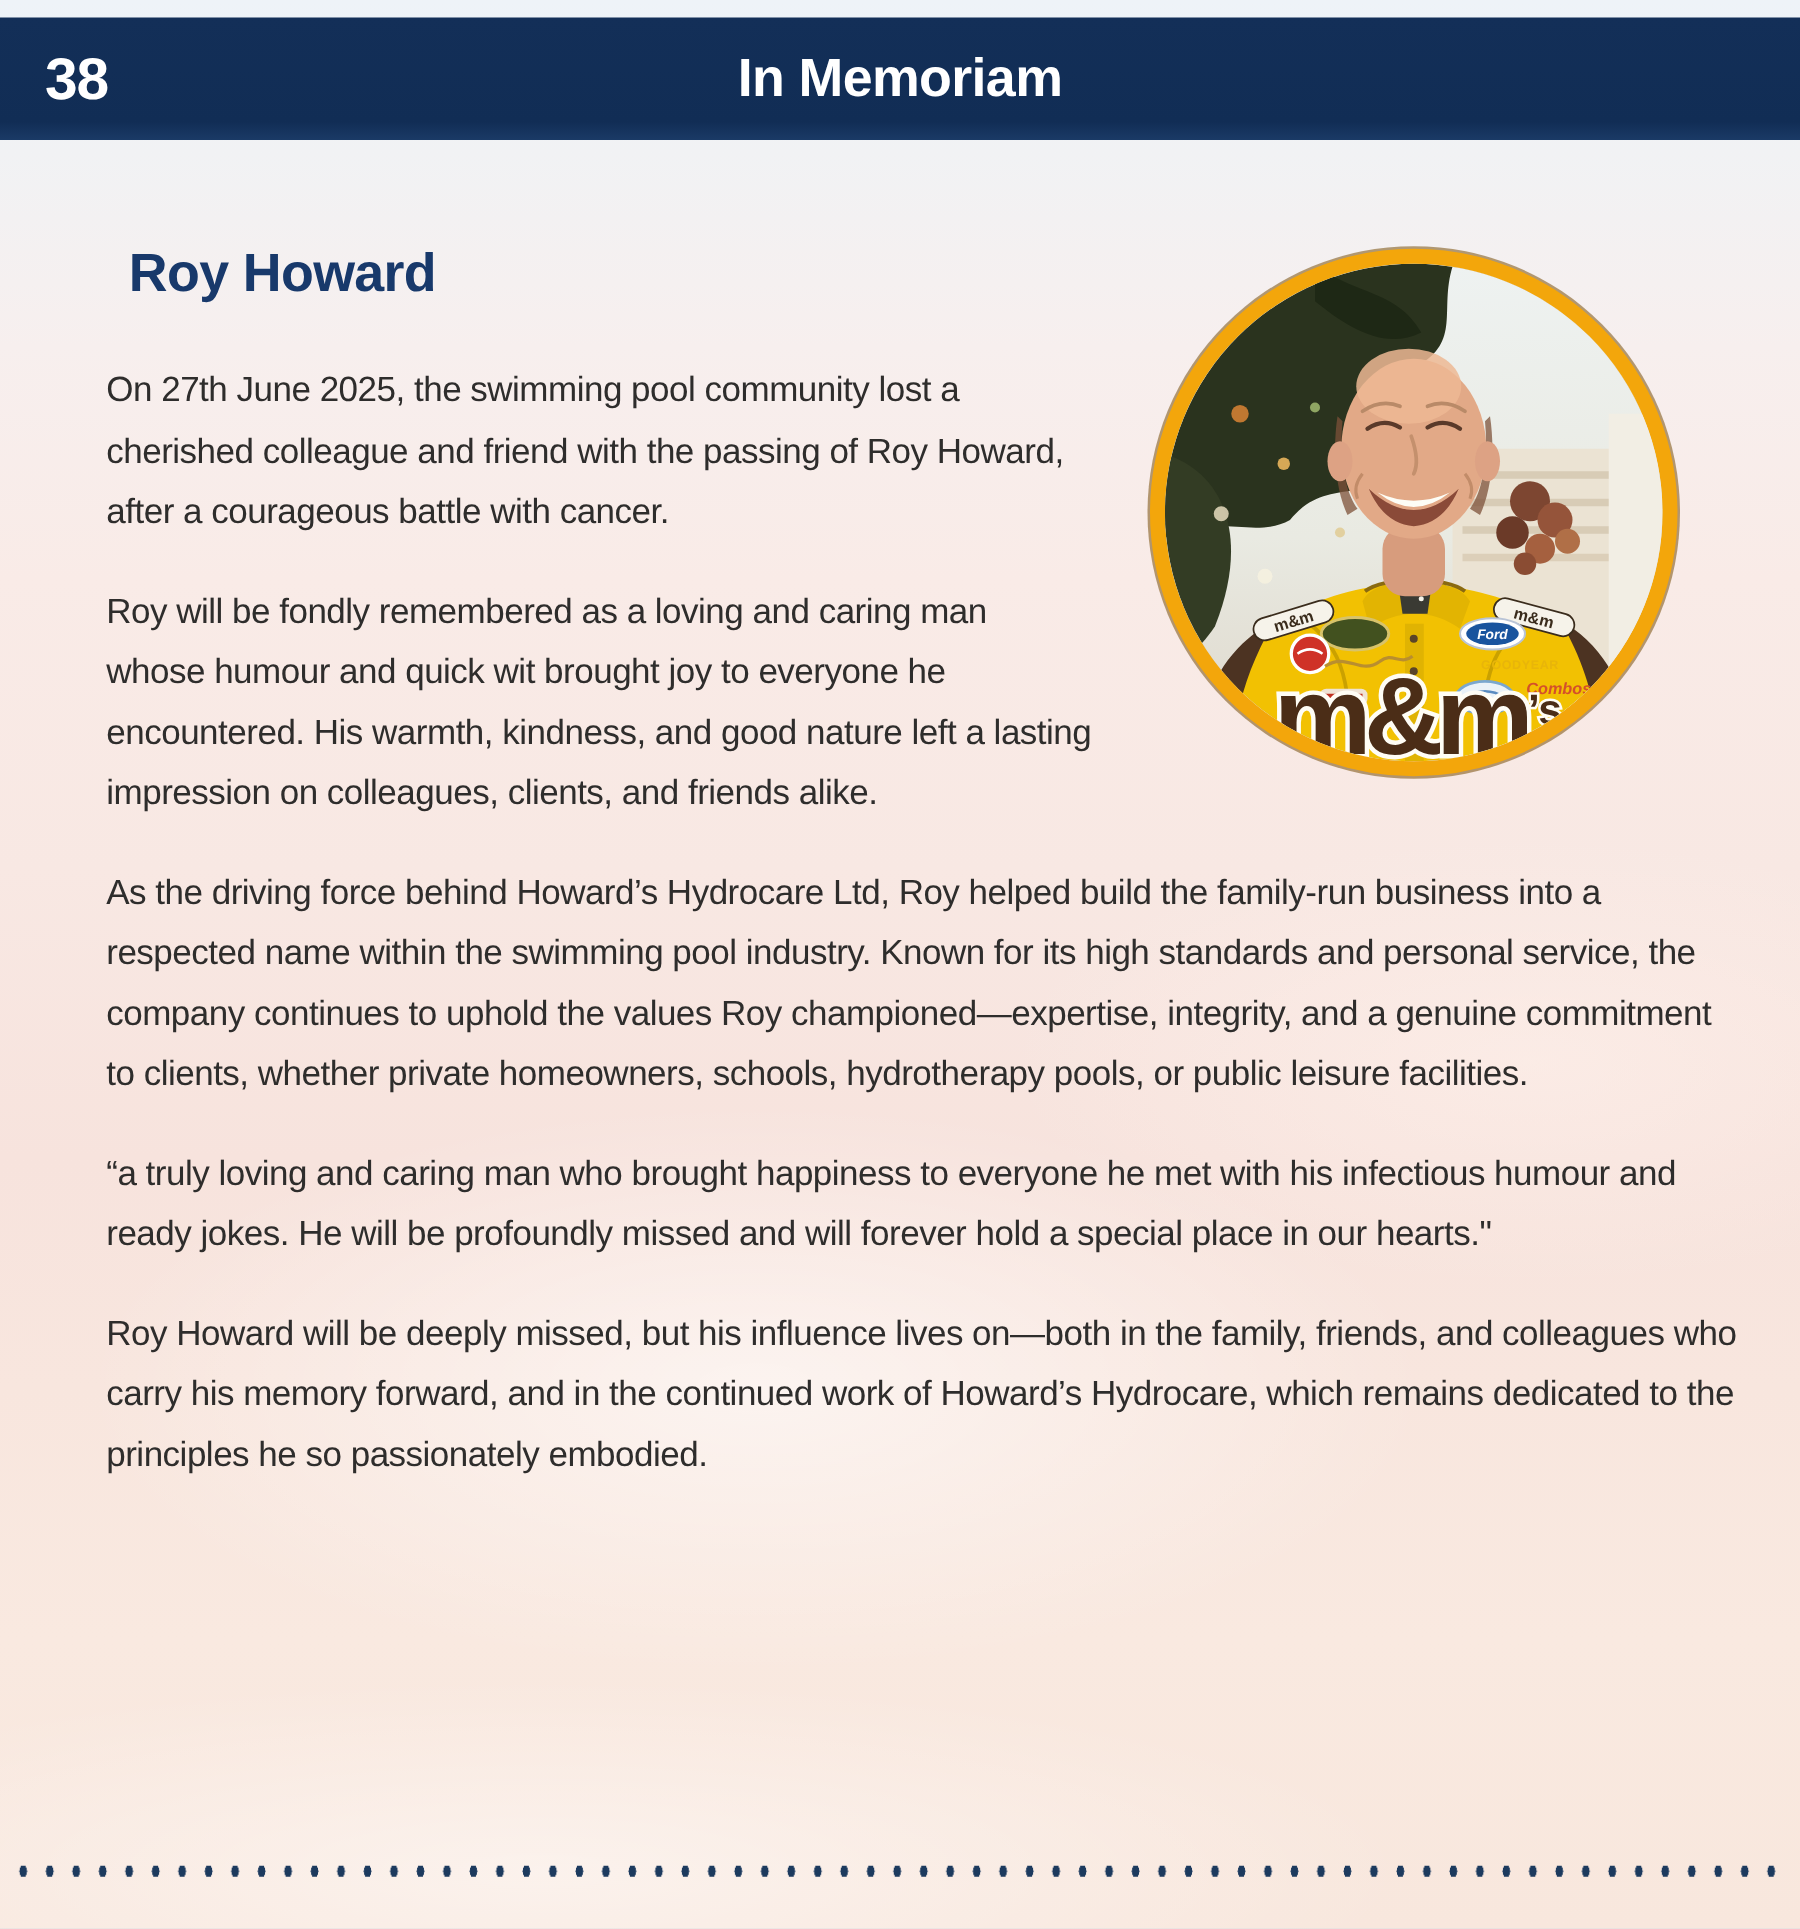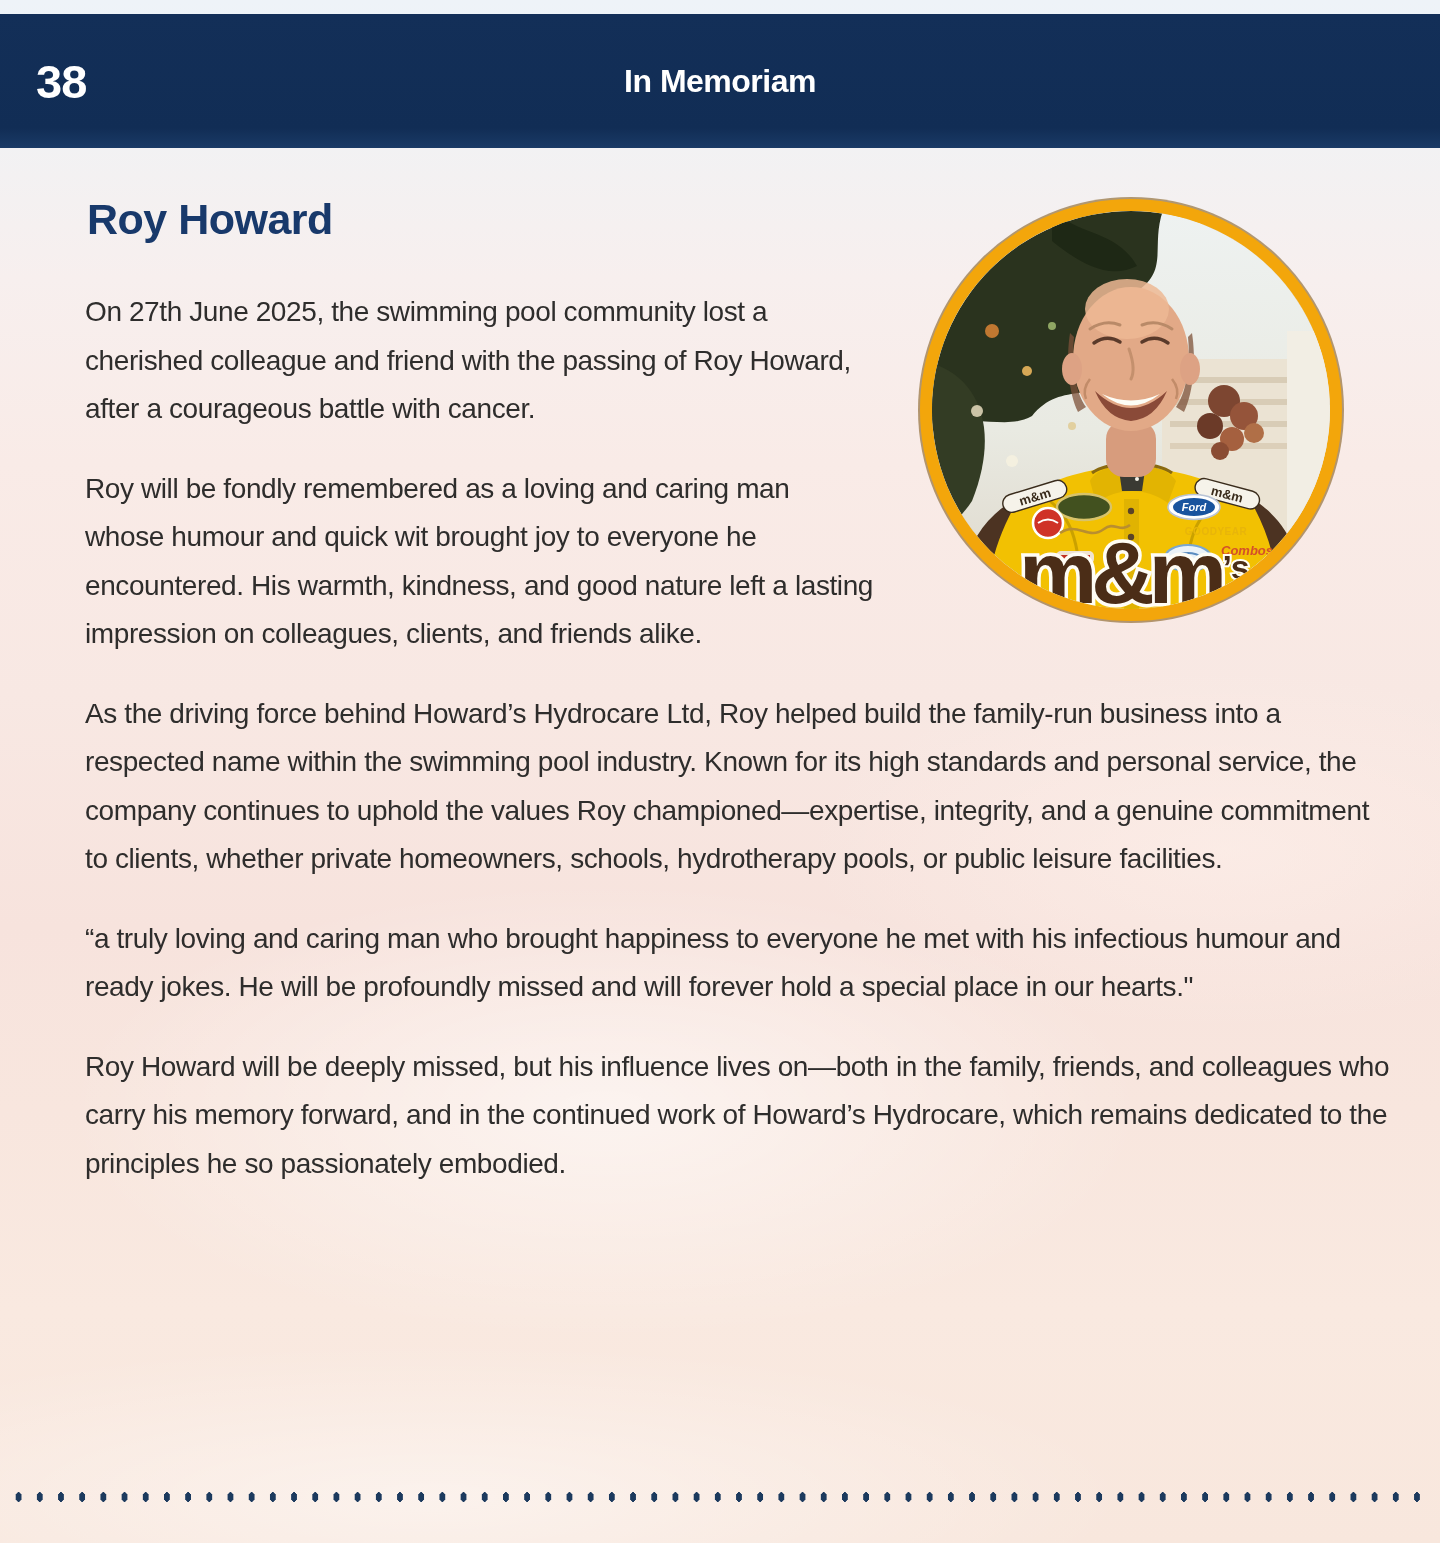--- a/index.html
+++ b/index.html
@@ -6,49 +6,49 @@
   body{font-family:"Liberation Sans","DejaVu Sans",sans-serif;background:#d8dde2;}
   .page{
     position:relative;width:1440px;height:1543px;overflow:hidden;margin:0 auto;
     background:
       radial-gradient(900px 380px at 42% 72%, rgba(255,255,255,.55), transparent 60%),
       radial-gradient(700px 300px at 85% 55%, rgba(255,242,236,.5), transparent 60%),
       radial-gradient(1000px 220px at 30% 97%, rgba(255,255,255,.45), transparent 70%),
       linear-gradient(180deg,#eef3f8 0%,#f1f2f4 8%,#f7efee 18%,#f9ebe7 30%,#f8e8e3 45%,#f7e3dd 60%,#f8e6de 72%,#f9e9e0 85%,#f8e7dd 100%);
   }
   .header-bar{
-    position:absolute;top:14px;left:0;right:0;height:134px;
+    position:absolute;top:14px;left:0;right:0;height:98px;
     background:linear-gradient(180deg,#132f58 0%,#112d55 85%,#1a3a66 100%);
     display:flex;align-items:center;justify-content:center;
   }
   .page-number{
     position:absolute;left:36px;top:50%;transform:translateY(-50%);
     color:#ffffff;font-size:47px;font-weight:bold;letter-spacing:-1px;
   }
   .header-title{
-    color:#ffffff;font-size:32px;font-weight:bold;letter-spacing:-0.5px;text-align:center;
+    color:#ffffff;font-size:43px;font-weight:bold;letter-spacing:-0.5px;text-align:center;
   }
   .content{
     position:absolute;top:148px;left:0;right:0;
     padding:47px 50px 0 85px;
   }
   .photo-float{
     float:right;
     width:422px;height:422px;
     margin:4px 48px 46px 45px;
   }
   .photo-ring{
     width:398px;height:398px;border-radius:50%;
     border:12px solid #f3a60b;
     box-shadow:0 0 0 2px rgba(120,78,10,.55), inset 0 0 0 3px rgba(200,135,8,.55);
     overflow:hidden;background:#e9eef1;
   }
   .photo-ring svg{display:block;width:398px;height:398px;}
   h1.article-title{
-    margin:0 0 44px 2px;
+    margin:0 0 44px 18px;
     color:#18396b;font-size:43px;font-weight:bold;letter-spacing:-0.5px;
   }
   p.body-par{
     margin:0 0 31px 0;
     color:#2e2d2c;font-size:28px;line-height:48.5px;letter-spacing:-0.4px;
   }
   .dotted-divider{
     position:absolute;left:8px;right:8px;bottom:40px;height:12px;
     background-image:radial-gradient(3.2px 4.8px at 50% 50%, #1c3a5e 97%, transparent 100%);
     background-size:21.2px 12px;background-repeat:repeat-x;background-position:left center;

